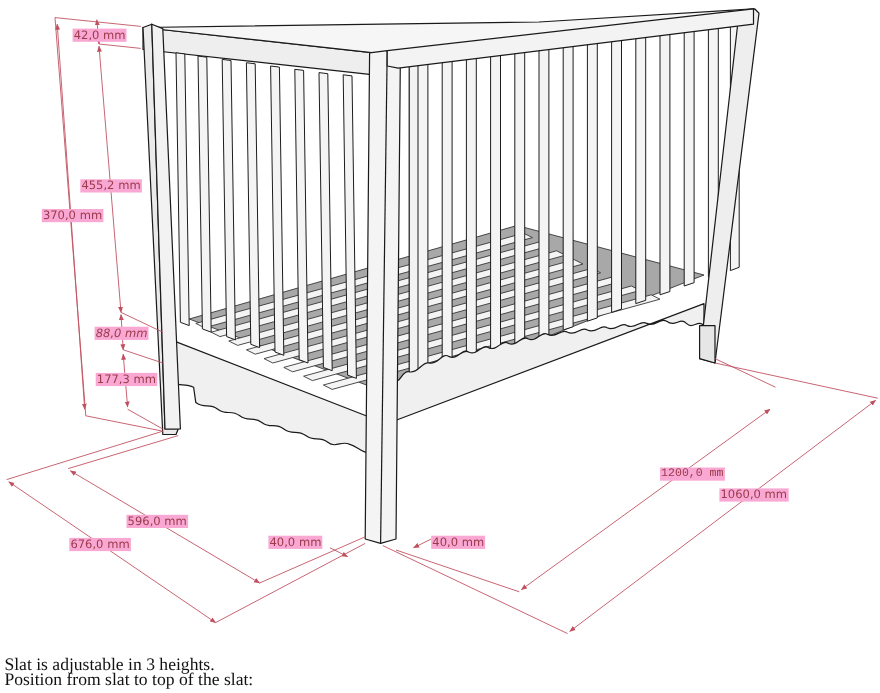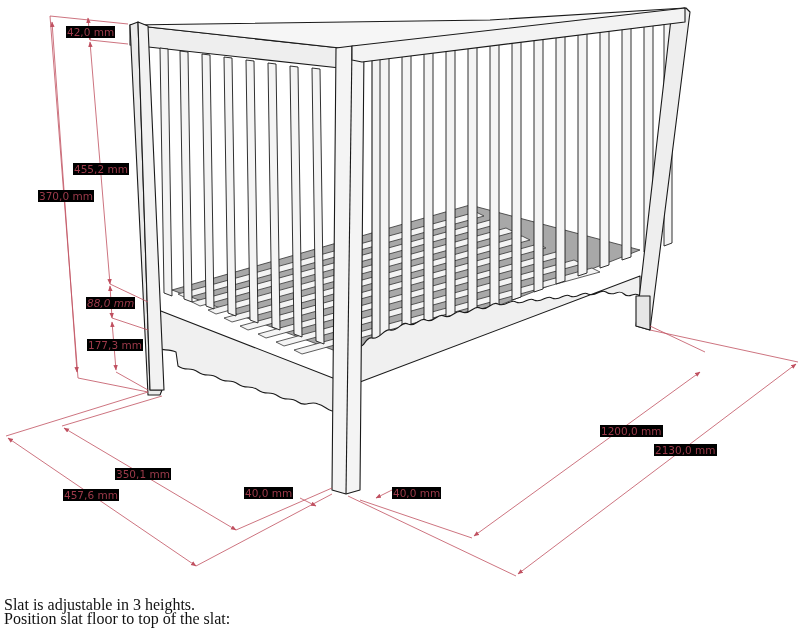--- a/index.html
+++ b/index.html
@@ -1,18 +1,18 @@
 <!DOCTYPE html>
 <html><head>
 <meta charset="utf-8">
 <style>
   html, body { margin:0; padding:0; background:#ffffff; }
   body { width:800px; height:630px; position:relative; overflow:hidden; font-family:"DejaVu Sans", sans-serif; }
   #diagram { position:absolute; left:0; top:0; width:800px; height:630px; }
-  .dim-label { position:absolute; font-family:"DejaVu Sans", sans-serif; font-size:10.5px; color:#9c3a4a; white-space:nowrap; background:#000000; line-height:12px; padding:0 1px; }
+  .dim-label { position:absolute; font-family:"DejaVu Sans", sans-serif; font-size:10.5px; color:#9c3a4a; white-space:nowrap; background:#f9a8d4; line-height:12px; padding:0 1px; }
   .note { position:absolute; left:4px; font-family:Liberation Serif, serif; font-size:16px; color:#111; line-height:13px; white-space:nowrap; }
 </style>
 </head>
 <body>
 
 <svg id="diagram" viewBox="0 0 800 630" xmlns="http://www.w3.org/2000/svg">
   <defs>
     <marker id="arr" viewBox="0 0 10 10" refX="9" refY="5" markerWidth="7" markerHeight="7" orient="auto-start-reverse">
       <path d="M0,1 L10,5 L0,9 z" fill="#c05060"></path>
     </marker>
@@ -126,21 +126,21 @@
 
     <line x1="392" y1="490" x2="376" y2="498" marker-end="url(#arr)"></line>
   </g>
 </svg>
 
 <div class="dim-label" style="left:66px; top:26px;">42,0 mm</div>
 <div class="dim-label" style="left:73px; top:163px;">455,2 mm</div>
 <div class="dim-label" style="left:38px; top:190px;">370,0 mm</div>
 <div class="dim-label" style="left:86px; top:297px;font-style:italic;">88,0 mm</div>
 <div class="dim-label" style="left:87px; top:339px;">177,3 mm</div>
-<div class="dim-label" style="left:115px; top:468px;">350,1 mm</div>
-<div class="dim-label" style="left:63px; top:489px;">457,6 mm</div>
+<div class="dim-label" style="left:115px; top:468px;">596,0 mm</div>
+<div class="dim-label" style="left:63px; top:489px;">676,0 mm</div>
 <div class="dim-label" style="left:244px; top:487px;">40,0 mm</div>
 <div class="dim-label" style="left:392px; top:487px;">40,0 mm</div>
-<div class="dim-label" style="left:600px; top:425px;">1200,0 mm</div>
-<div class="dim-label" style="left:654px; top:444px;">2130,0 mm</div>
+<div class="dim-label" style="left:600px; top:425px;font-family:Liberation Mono, monospace;">1200,0 mm</div>
+<div class="dim-label" style="left:654px; top:444px;">1060,0 mm</div>
 
 <div class="note" style="top:598px;">Slat is adjustable in 3 heights.</div>
-<div class="note" style="top:612px;">Position slat floor to top of the slat:</div>
+<div class="note" style="top:612px;">Position from slat to top of the slat:</div>
 
 </body></html>

